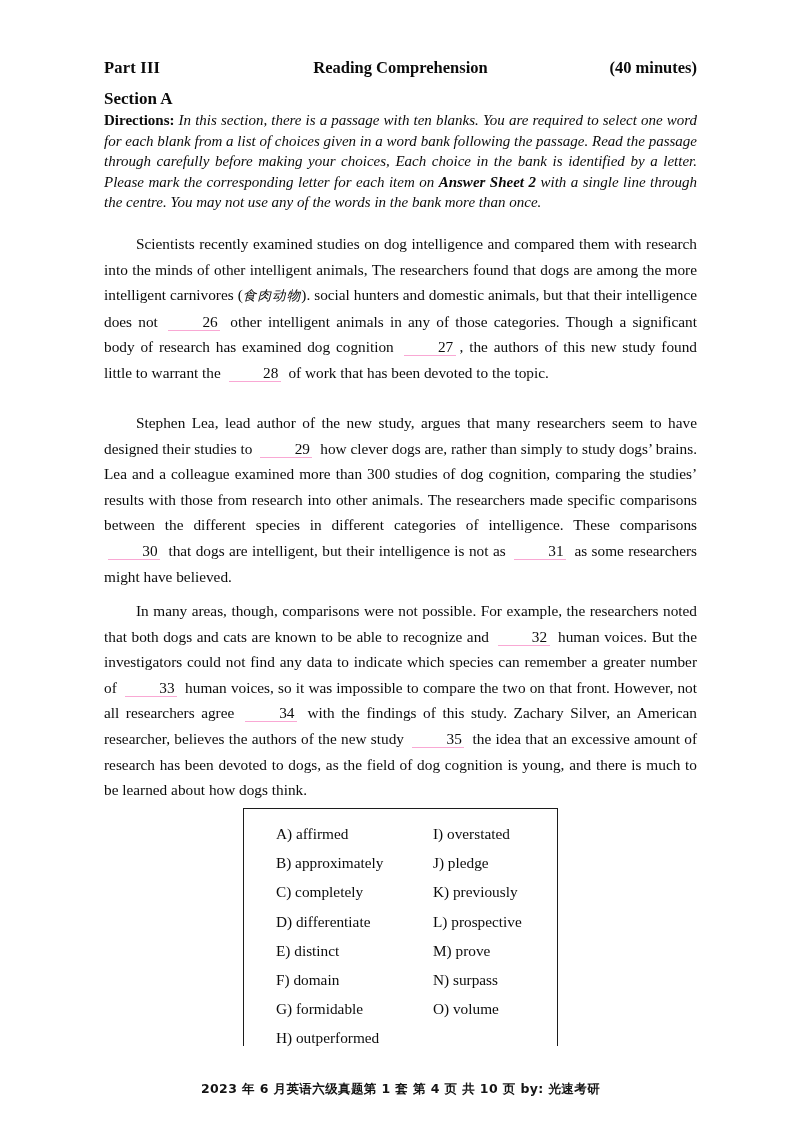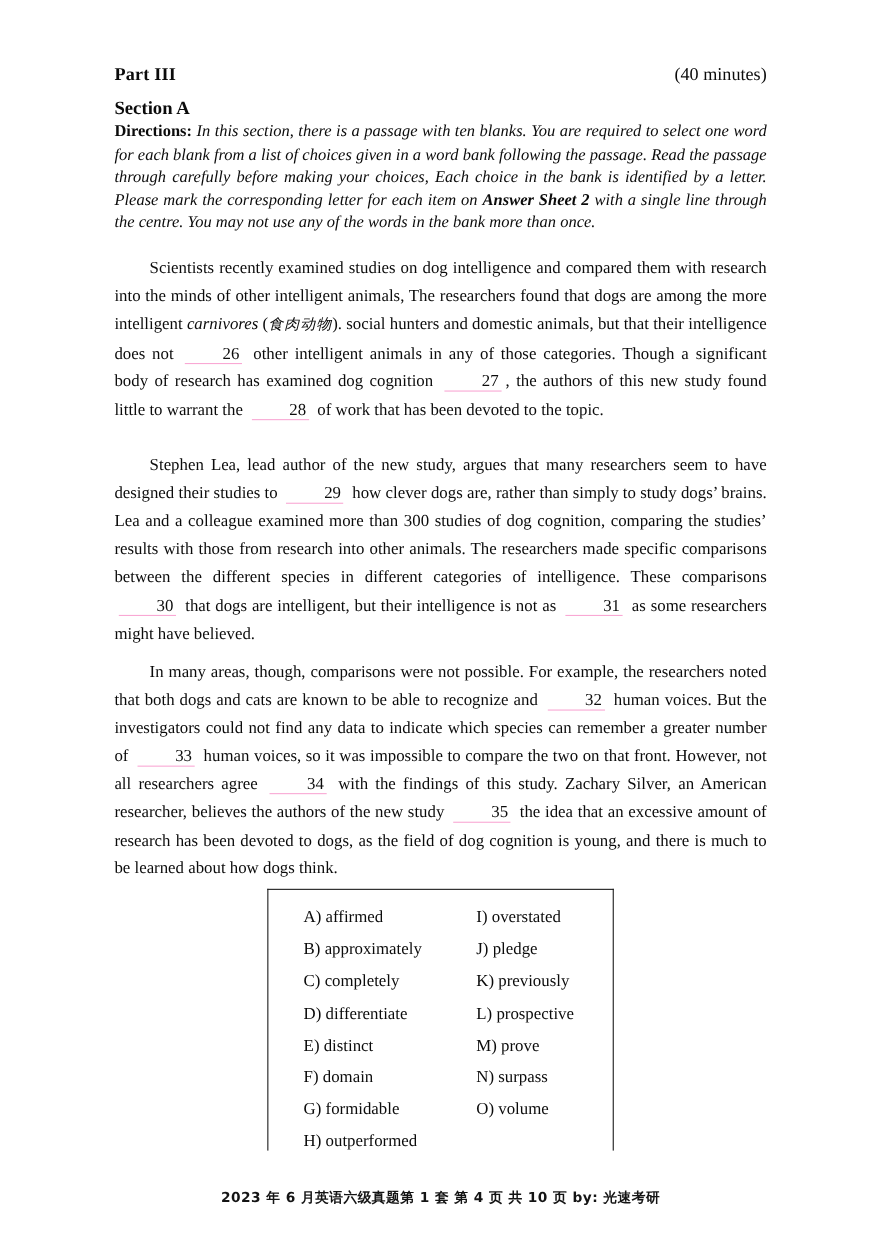--- a/index.html
+++ b/index.html
@@ -46,21 +46,21 @@
     width: 593px;
     text-align: center;
     font-size: 16.5px;
     font-weight: bold;
   }
   .part-time {
     position: absolute;
     right: 0;
     top: 0;
     font-size: 16.5px;
-    font-weight: normal;
+    font-weight: bold;
   }
 
   .section-label {
     position: absolute;
     top: 89px;
     left: 0;
     font-size: 17px;
     font-weight: bold;
   }
 
@@ -95,21 +95,21 @@
     text-align: justify;
     text-justify: inter-word;
   }
   #para-1 { top: 231px; }
   #para-2 { top: 410px; }
   #para-3 { top: 598px; }
   .passage p {
     margin: 0;
     text-indent: 32px;
   }
-  .it { font-style: italic; }
+  .it { }
   .cn {
     font-family: "DejaVu Sans", sans-serif;
     font-style: italic;
     font-size: 13.5px;
     letter-spacing: 1px;
   }
   .blank {
     display: inline-block;
     border-bottom: 1px solid #f9a8d4;
     min-width: 52px;
@@ -156,20 +156,21 @@
     color: #141414;
   }
 </style>
 </head>
 <body>
 
 <div class="page">
 
   <div class="part-row">
     <span class="part-label">Part III</span>
+    <span class="part-title">Reading Comprehension</span>
     <span class="part-time">(40 minutes)</span>
   </div>
 
   <div class="section-label">Section A</div>
 
   <div class="directions">
     <span class="lead">Directions:</span><span> In this section, there is a passage with ten blanks. You are required to select one word for each blank from a list of choices given in a word bank following the passage. Read the passage through carefully before making your choices, Each choice in the bank is identified by a letter. Please mark the corresponding letter for each item on </span><span class="answersheet">Answer Sheet 2</span><span> with a single line through the centre. You may not use any of the words in the bank more than once.</span>
   </div>
 
   <div class="passage" id="para-1">

